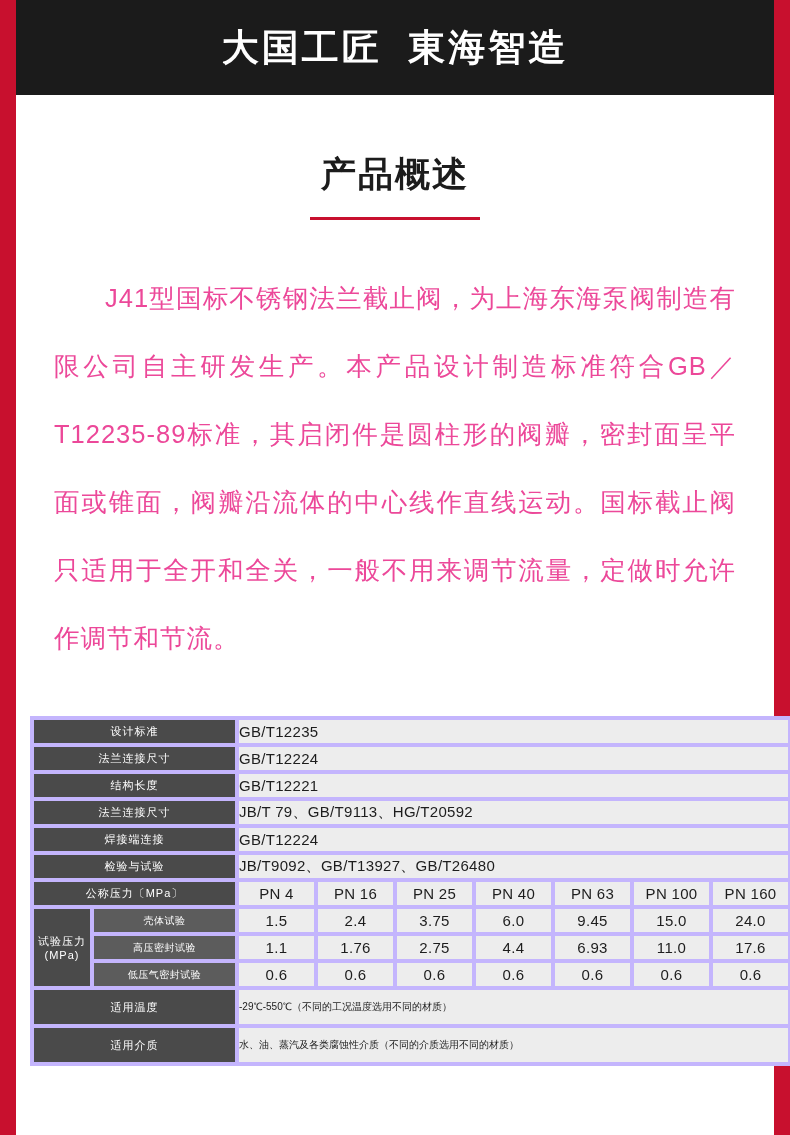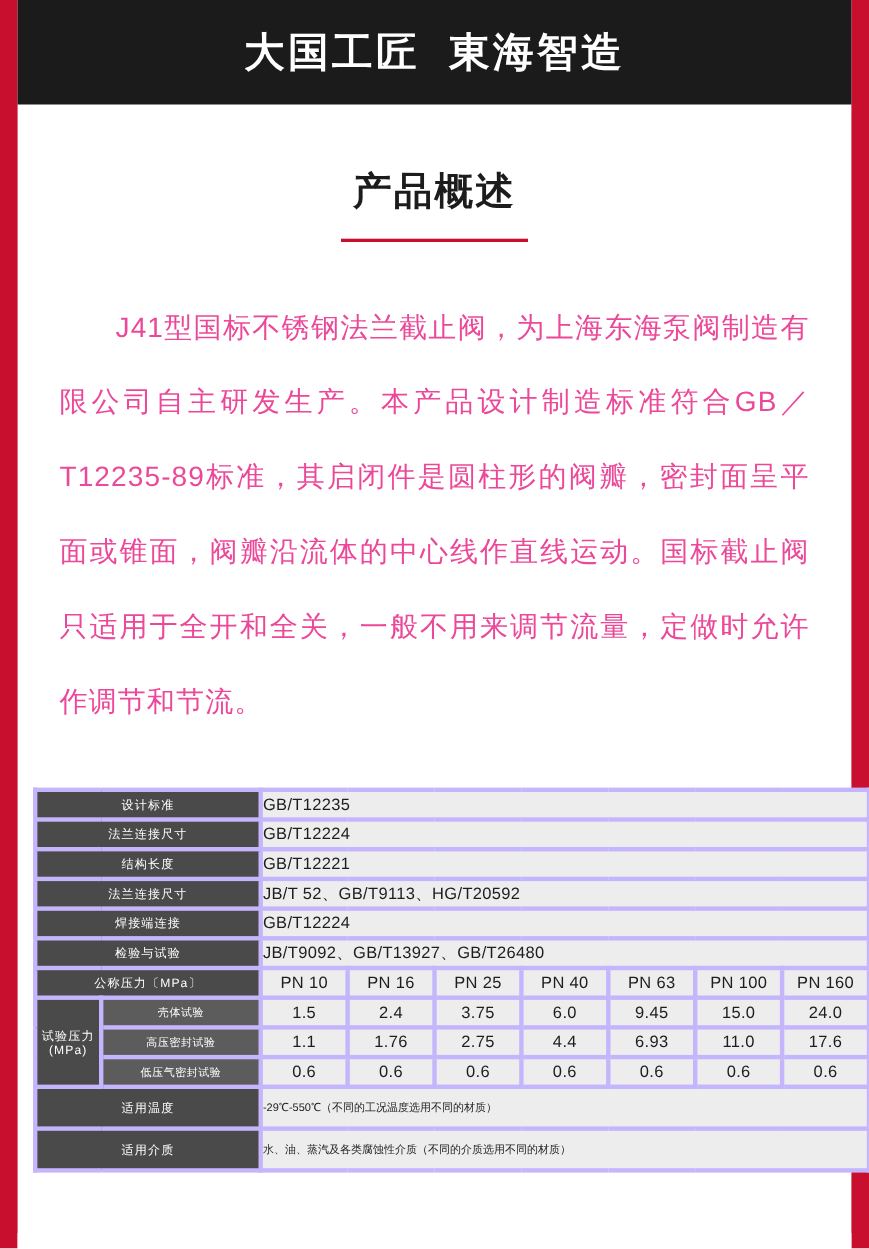--- a/index.html
+++ b/index.html
@@ -168,34 +168,34 @@
       <tr>
         <td class="label" colspan="2">法兰连接尺寸</td>
         <td class="value" colspan="7">GB/T12224</td>
       </tr>
       <tr>
         <td class="label" colspan="2">结构长度</td>
         <td class="value" colspan="7">GB/T12221</td>
       </tr>
       <tr>
         <td class="label" colspan="2">法兰连接尺寸</td>
-        <td class="value" colspan="7">JB/T 52、GB/T9113、HG/T20592</td>
+        <td class="value" colspan="7">JB/T 79、GB/T9113、HG/T20592</td>
       </tr>
       <tr>
         <td class="label" colspan="2">焊接端连接</td>
         <td class="value" colspan="7">GB/T12224</td>
       </tr>
       <tr>
         <td class="label" colspan="2">检验与试验</td>
         <td class="value" colspan="7">JB/T9092、GB/T13927、GB/T26480</td>
       </tr>
 
       <tr>
         <td class="label" colspan="2">公称压力〔MPa〕</td>
-        <td class="value center">PN 10</td>
+        <td class="value center">PN 4</td>
         <td class="value center">PN 16</td>
         <td class="value center">PN 25</td>
         <td class="value center">PN 40</td>
         <td class="value center">PN 63</td>
         <td class="value center">PN 100</td>
         <td class="value center">PN 160</td>
       </tr>
 
       <tr>
         <td class="label" rowspan="3">试验压力(MPa)</td>

